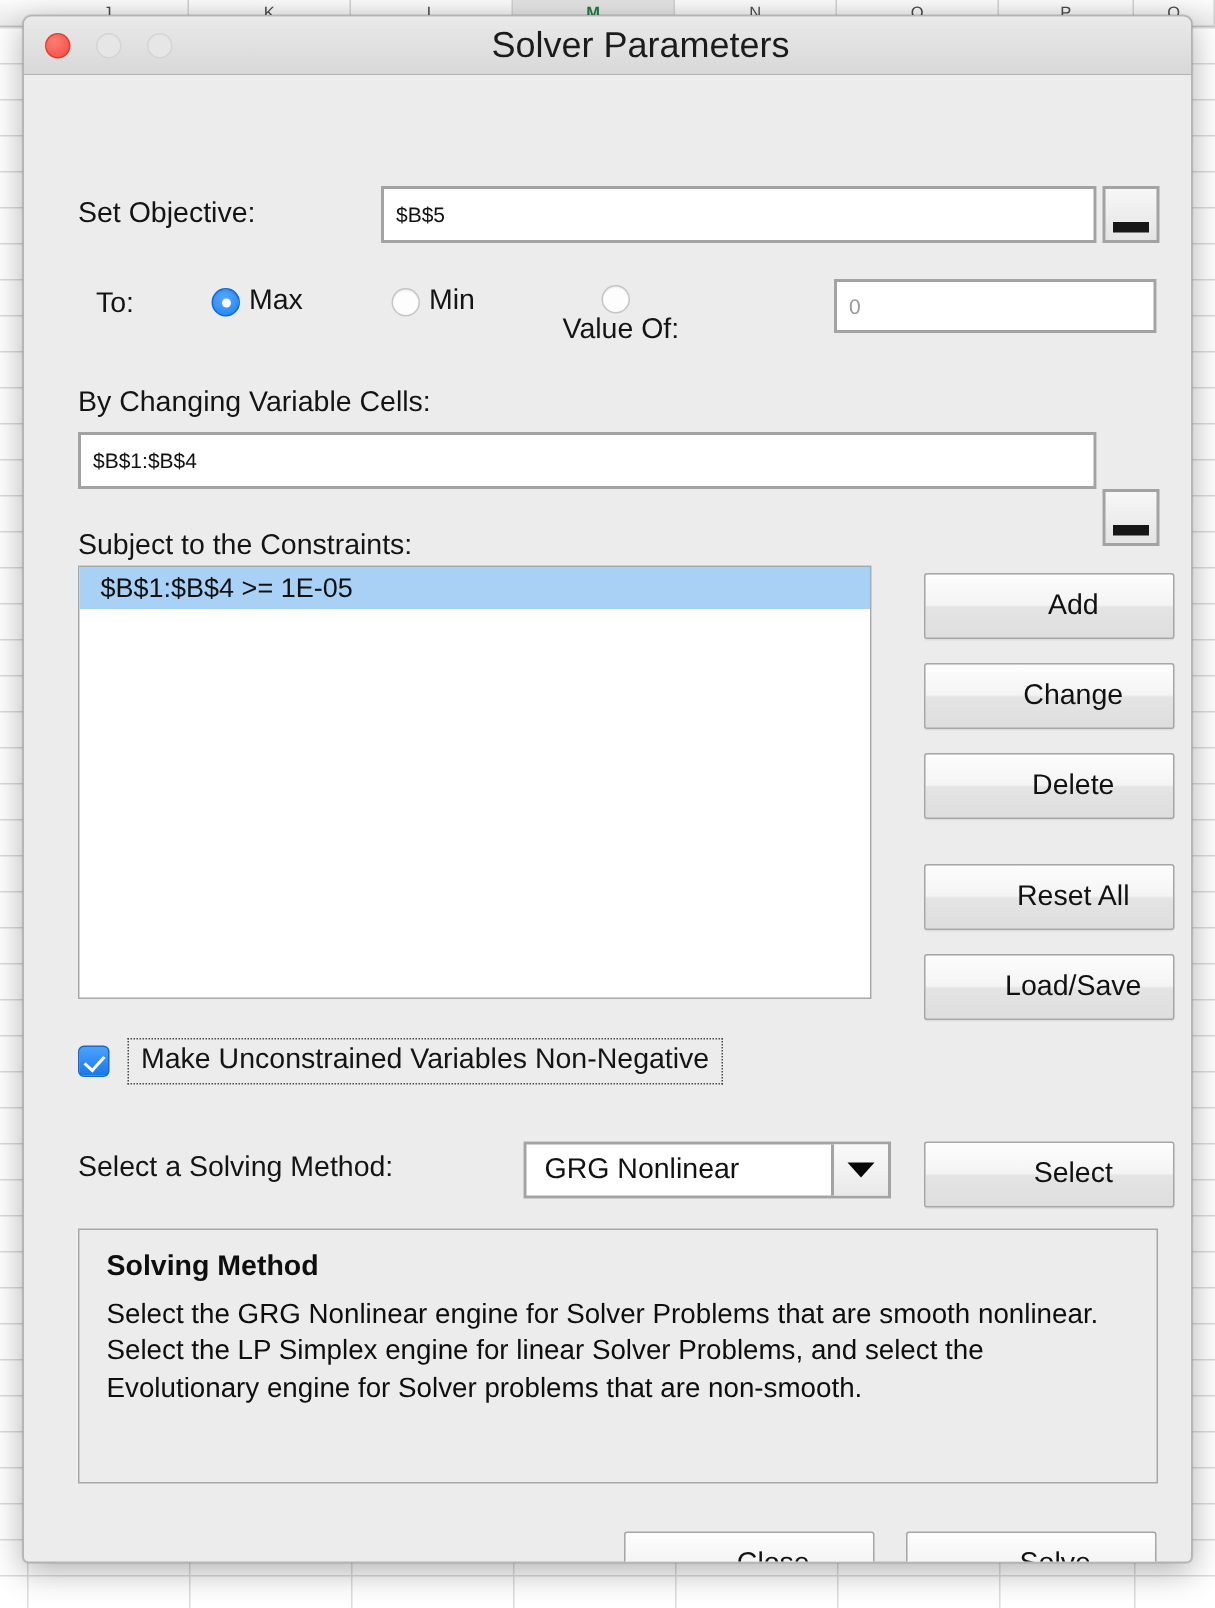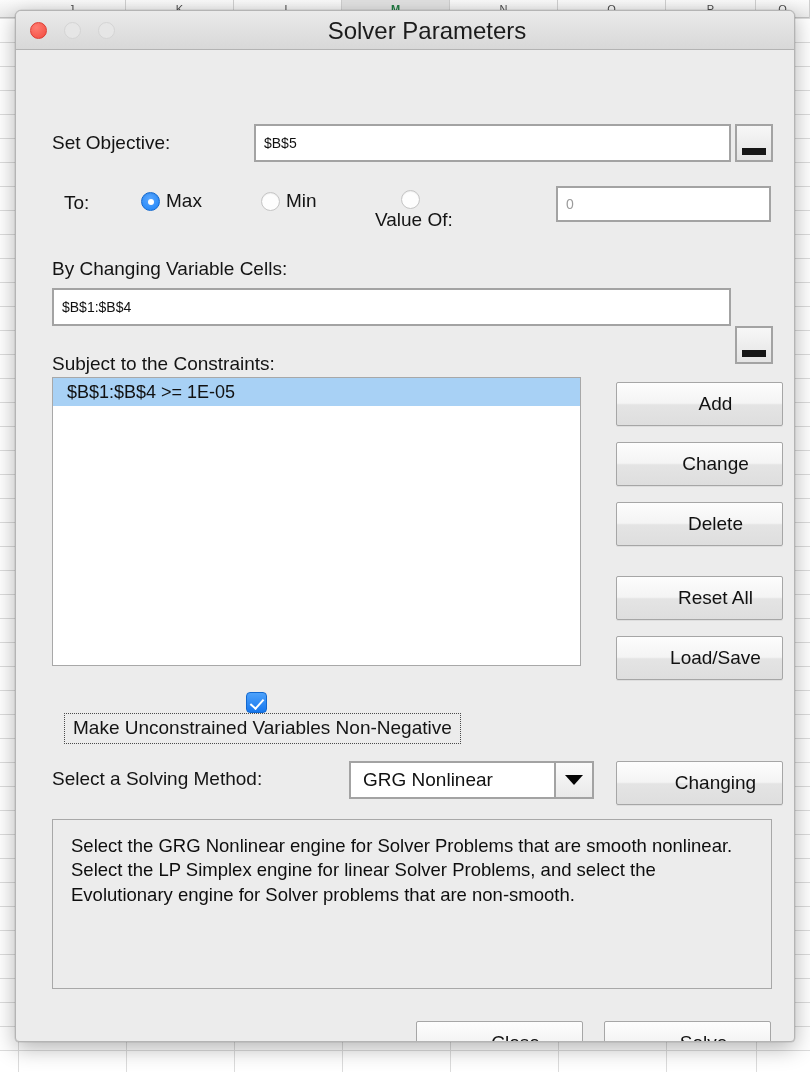--- a/index.html
+++ b/index.html
@@ -145,21 +145,21 @@
     border-radius: 2px;
     font-size: 19px; color: #111;
     display: flex; align-items: center; justify-content: center;
     cursor: default;
     box-shadow: 0 1px 0 rgba(0,0,0,.06);
     font-family: "Liberation Sans", sans-serif;
     padding-left: 32px;
   }
 
   
-  #checkbox-row { position: absolute; left: 36px; top: 642px; display: flex; align-items: center; flex-direction: column; }
+  #checkbox-row { position: absolute; left: 36px; top: 642px; display: flex; align-items: center; }
   .checkbox {
     width: 21px; height: 21px; border-radius: 4px;
     background: linear-gradient(#4ea2fb, #1677ee);
     border: 1px solid #1268cf;
     position: relative; flex: none;
   }
   .checkbox::after {
     content: "";
     position: absolute; left: 6px; top: 3px;
     width: 6px; height: 11px;
@@ -344,23 +344,24 @@
 
     <div class="row lbl" style="left:36px; top:718px;">Select a Solving Method:</div>
 
     <div id="method-select">
       <div id="method-value">GRG Nonlinear</div>
       <div id="method-arrow">
         <span class="tri"></span>
       </div>
     </div>
 
-    <div class="btn" style="position:absolute; left:600px; top:711px; width:167px; height:44px;">Changing</div>
+    <div class="btn" style="position:absolute; left:600px; top:711px; width:167px; height:44px;">Select</div>
 
     <div id="desc-panel">
+      <div id="desc-title">Solving Method</div>
       <div id="desc-body">Select the GRG Nonlinear engine for Solver Problems that are smooth nonlinear. Select the LP Simplex engine for linear Solver Problems, and select the Evolutionary engine for Solver problems that are non-smooth.</div>
     </div>
 
     <div class="btn" id="btn-close">Close</div>
     <div class="btn" id="btn-solve">Solve</div>
 
   </div>
 </div>
 
 </body></html>

